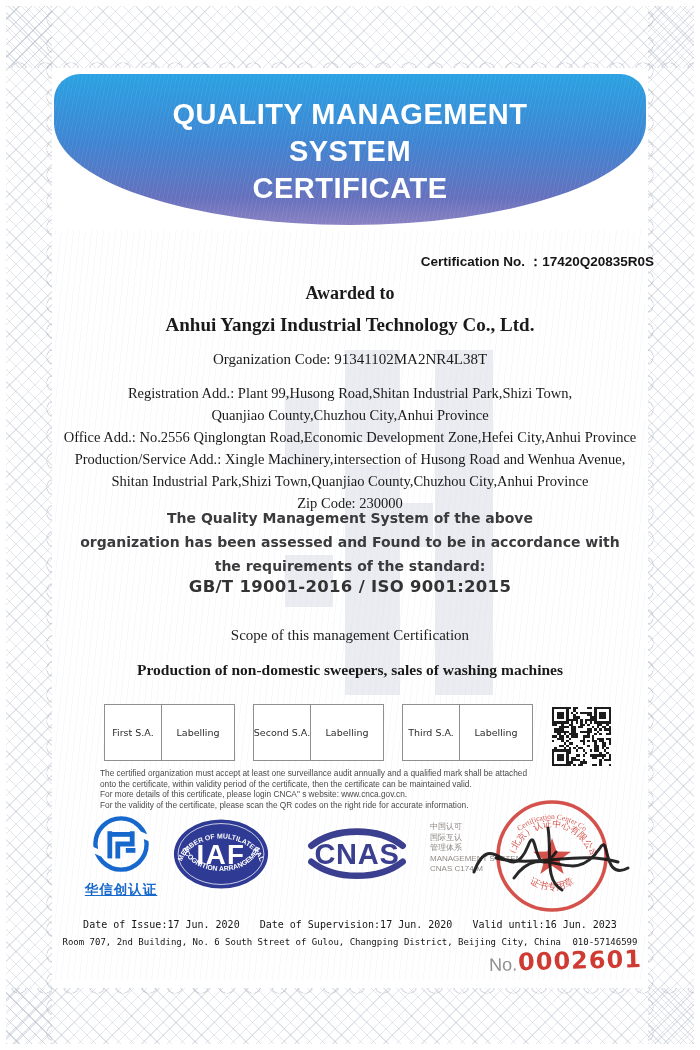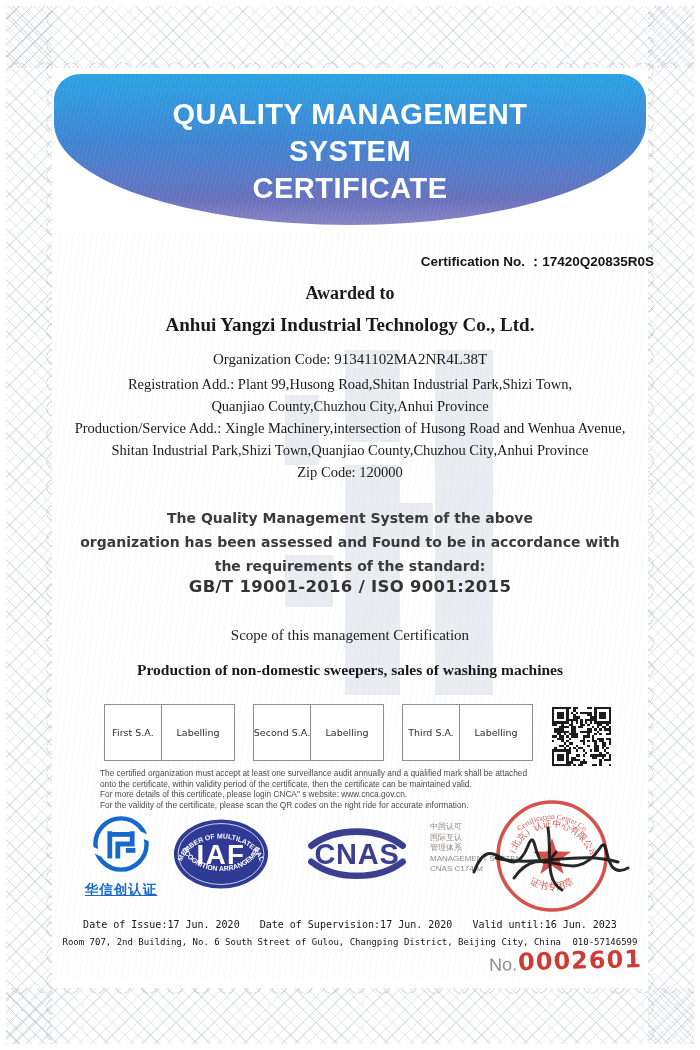--- a/index.html
+++ b/index.html
@@ -46,21 +46,21 @@
     background:repeating-linear-gradient(102deg, rgba(255,255,255,.06) 0 1px, transparent 1px 4px);}
   .header-line{color:#fff;font:600 29px/37px "Liberation Sans",sans-serif;letter-spacing:.5px;}
 
   
   .abs{position:absolute;}
   .center{left:0;width:100%;text-align:center;}
   .cert-no{top:253px;right:46px;font:bold 13.5px "Liberation Sans",sans-serif;color:#141414;z-index:4;}
   .awarded-heading{top:283px;font:bold 18px "Liberation Serif",serif;}
   .company{top:314px;font:bold 19px "Liberation Serif",serif;}
   .org-code{top:351px;font:15px "Liberation Serif",serif;}
-  .addresses{top:373px;font:14.5px/22px "Liberation Serif",serif;}
+  .addresses{top:382px;font:14.5px/22px "Liberation Serif",serif;}
   .statement{top:506px;font:bold 14px/24px "DejaVu Sans",sans-serif;color:#3b3b3d;}
   .standard{top:577px;font:bold 16.5px "DejaVu Sans",sans-serif;color:#333;letter-spacing:.3px;}
   .scope-heading{top:627px;font:15px "Liberation Serif",serif;color:#222;}
   .scope-value{top:661px;font:bold 15.5px "Liberation Serif",serif;}
 
   
   .audit-row{position:absolute;top:704px;left:104px;display:flex;gap:18px;z-index:4;}
   .audit-group{display:flex;border:1px solid #8f8f8f;height:57px;box-sizing:border-box;background:#fff;}
   .audit-cell{display:flex;align-items:center;justify-content:center;
     font:9.5px "DejaVu Sans",sans-serif;color:#2c2c2c;white-space:nowrap;}
@@ -120,23 +120,24 @@
   <div class="abs cert-no">
     <span>Certification No. ：</span><span>17420Q20835R0S</span>
   </div>
 
   <div class="abs center awarded-heading">Awarded to</div>
   <div class="abs center company">Anhui Yangzi Industrial Technology Co., Ltd.</div>
   <div class="abs center org-code">Organization Code: 91341102MA2NR4L38T</div>
   <div class="abs center addresses">
     <div>Registration Add.: Plant 99,Husong Road,Shitan Industrial Park,Shizi Town,</div>
     <div>Quanjiao County,Chuzhou City,Anhui Province</div>
+    <div>Office Add.: No.2556 Qinglongtan Road,Economic Development Zone,Hefei City,Anhui Province</div>
     <div>Production/Service Add.: Xingle Machinery,intersection of Husong Road and Wenhua Avenue,</div>
     <div>Shitan Industrial Park,Shizi Town,Quanjiao County,Chuzhou City,Anhui Province</div>
-    <div>Zip Code: 120000</div>
+    <div>Zip Code: 230000</div>
   </div>
 
   <div class="abs center statement">
     <div>The Quality Management System of the above</div>
     <div>organization has been assessed and Found to be in accordance with</div>
     <div>the requirements of the standard:</div>
   </div>
   <div class="abs center standard">GB/T 19001-2016 / ISO 9001:2015</div>
   <div class="abs center scope-heading">Scope of this management Certification</div>
   <div class="abs center scope-value">Production of non-domestic sweepers, sales of washing machines</div>

